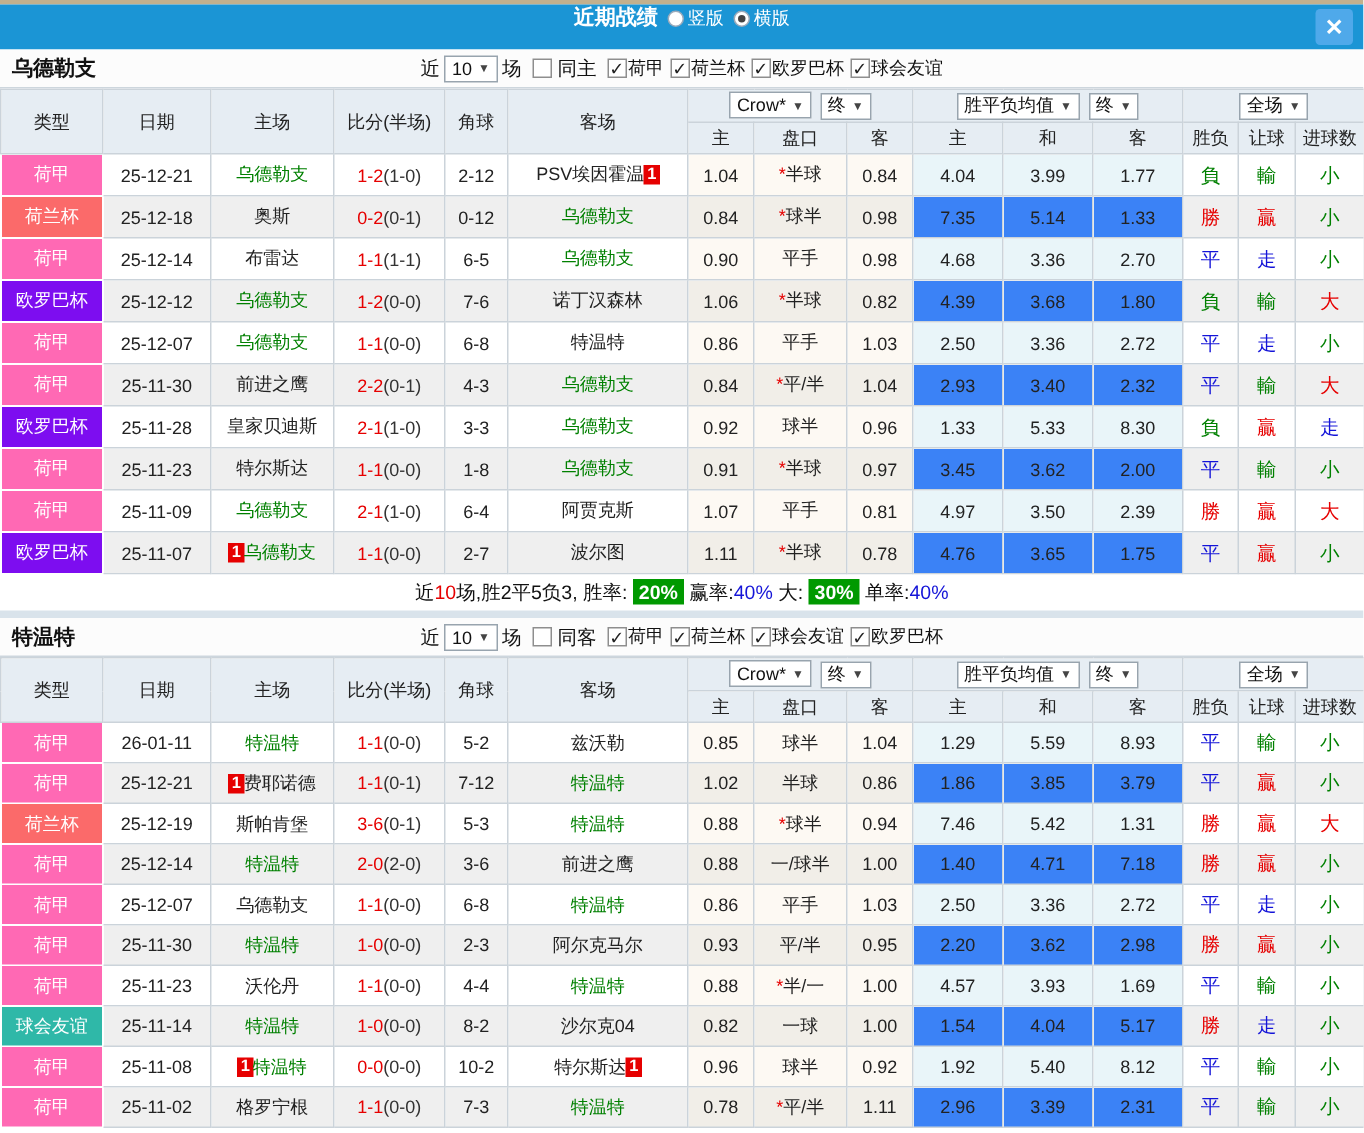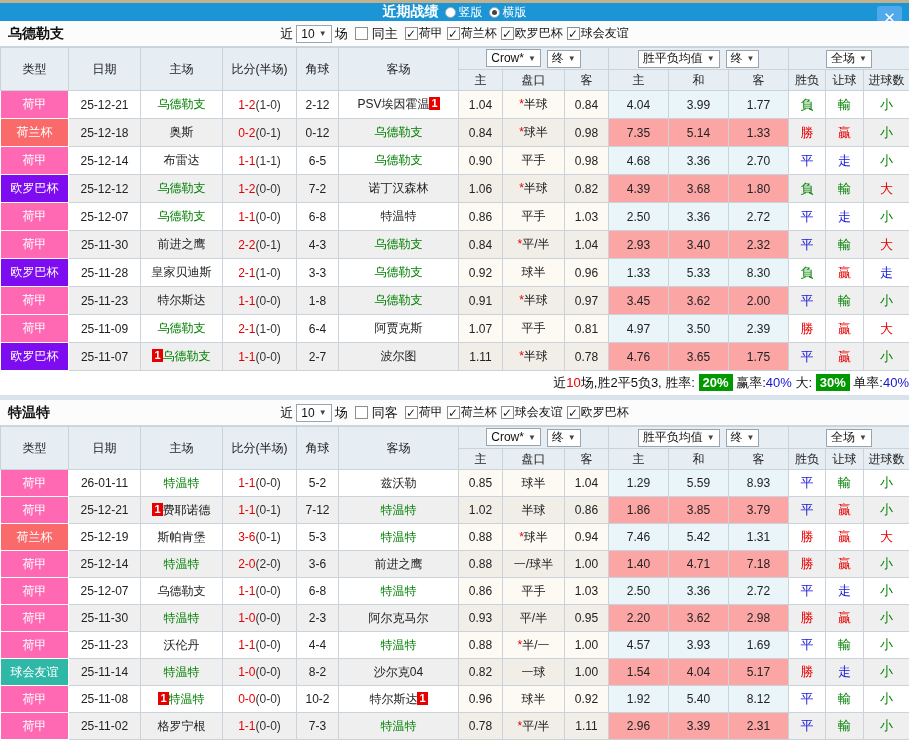--- a/index.html
+++ b/index.html
@@ -5,22 +5,22 @@
   * { box-sizing: border-box; }
   html,body { margin:0; padding:0; background:#fff; }
   body {
     width: 909px;
     font-family: "Liberation Sans", "DejaVu Sans", sans-serif;
     font-size: 12px;
     color:#222;
   }
   .topstrip { height:3px; background:#C3B08D; }
   .titlebar {
-    position:relative; height:18px; background:var(--topbar,#1B95D5);
-    display:flex; align-items:flex-start; justify-content:center; color:#fff;
+    position:relative; height:30px; background:var(--topbar,#1B95D5);
+    display:flex; align-items:flex-start; justify-content:center; color:#fff;font-family:Liberation Serif, serif;
   }
   .titlebar .tb-center { display:flex; align-items:center; gap:6px; }
   .tb-title { font-size:14px; font-weight:bold; }
   .radio-opt { display:inline-flex; align-items:center; cursor:pointer; font-size:12px; }
   .radio { width:11px; height:11px; border-radius:50%; background:#fff; border:1px solid #9ab;
            display:inline-block; position:relative; margin-right:3px; }
   .radio.checked::after { content:""; position:absolute; left:2px; top:2px; right:2px; bottom:2px;
            background:#444; border-radius:50%; }
   .close-btn {
     position:absolute; right:7px; top:3px; width:25px; height:24px; border-radius:3px;
@@ -56,35 +56,35 @@
   thead th { color:#222; }
   .sel-cell { background:#E6EDF3; }
   .sel-cell .sel { margin:0 3px; }
   table.t1 tbody tr { height:28px; }
   table.t2 tbody tr { height:27px; }
   tr.r-even td { background:#EFEFEF; }
   tr.r-odd  td { background:#FFFFFF; }
   tr.r-odd  td.c-odds { background:#FDF9F3; }
   tr.r-even td.c-odds { background:#F1EEE8; }
   tr.r-odd  td.c-mean { background:#E9F5F9; }
-  tr.r-even td.c-mean { background:#fca5a5;margin-top:28px; }
+  tr.r-even td.c-mean { background:#3b82f6;margin-top:28px; }
   td.c-type { color:#fff; border-color:#fff; }
   .badge1 {
     display:inline-block; background:var(--badge,#E60000); color:#fff; font-size:11px;
     line-height:13px; padding:0 2px; font-weight:bold; vertical-align:1px;
   }
   .team-focus { color:var(--focus,#008000); }
   .ft { color:var(--score,#E60000); }
   .ht { color:#333; }
   .star { color:var(--score,#E60000); }
   td.c-res { font-size:13px; }
   .res-win  { color:var(--win,#E60000); }
   .res-draw { color:var(--draw,#1414D8); }
   .res-lose { color:var(--lose,#008000); }
-  .summary { height:24px; line-height:24px; text-align:right; font-size:13px; background:#fff; color:#111; }
+  .summary { height:24px; line-height:24px; text-align:center; font-size:13px; background:#fff; color:#111; }
   .s-red { color:var(--score,#E60000); }
   .s-blue { color:var(--draw,#1414D8); }
   .s-badge { background:var(--ratebg,#009900); color:#fff; font-weight:bold; padding:1px 4px; }
   .separator { height:5px; background:#D9E3EB; }
 </style>
 </head>
 <body>
 
 <div class="topstrip"></div>
 
@@ -244,21 +244,21 @@
           <td class="c-mean">2.70</td>
           <td class="c-res res-draw">平</td>
           <td class="c-res res-draw">走</td>
           <td class="c-res res-lose">小</td>
         </tr>
         <tr class="r-even">
           <td class="c-type" style="background: rgb(125, 13, 240);">欧罗巴杯</td>
           <td>25-12-12</td>
           <td><span class="team-focus">乌德勒支</span></td>
           <td><span class="ft">1-2</span><span class="ht">(0-0)</span></td>
-          <td>7-2</td>
+          <td>7-6</td>
           <td><span>诺丁汉森林</span></td>
           <td class="c-odds">1.06</td>
           <td class="c-odds"><span class="star">*</span>半球</td>
           <td class="c-odds">0.82</td>
           <td class="c-mean">4.39</td>
           <td class="c-mean">3.68</td>
           <td class="c-mean">1.80</td>
           <td class="c-res res-lose">負</td>
           <td class="c-res res-lose">輸</td>
           <td class="c-res res-win">大</td>

